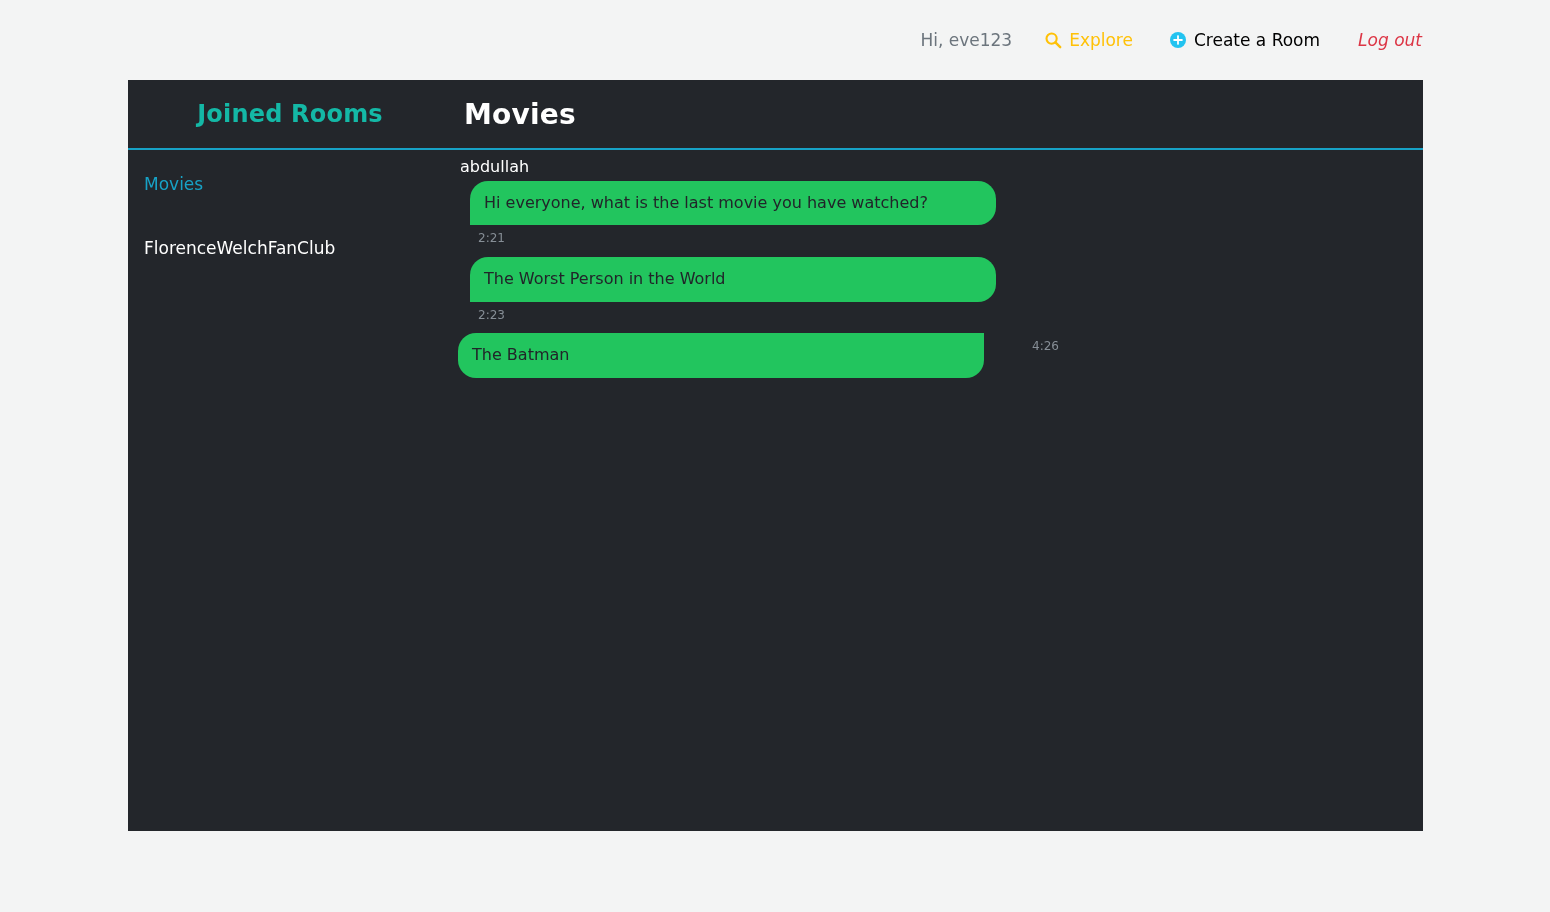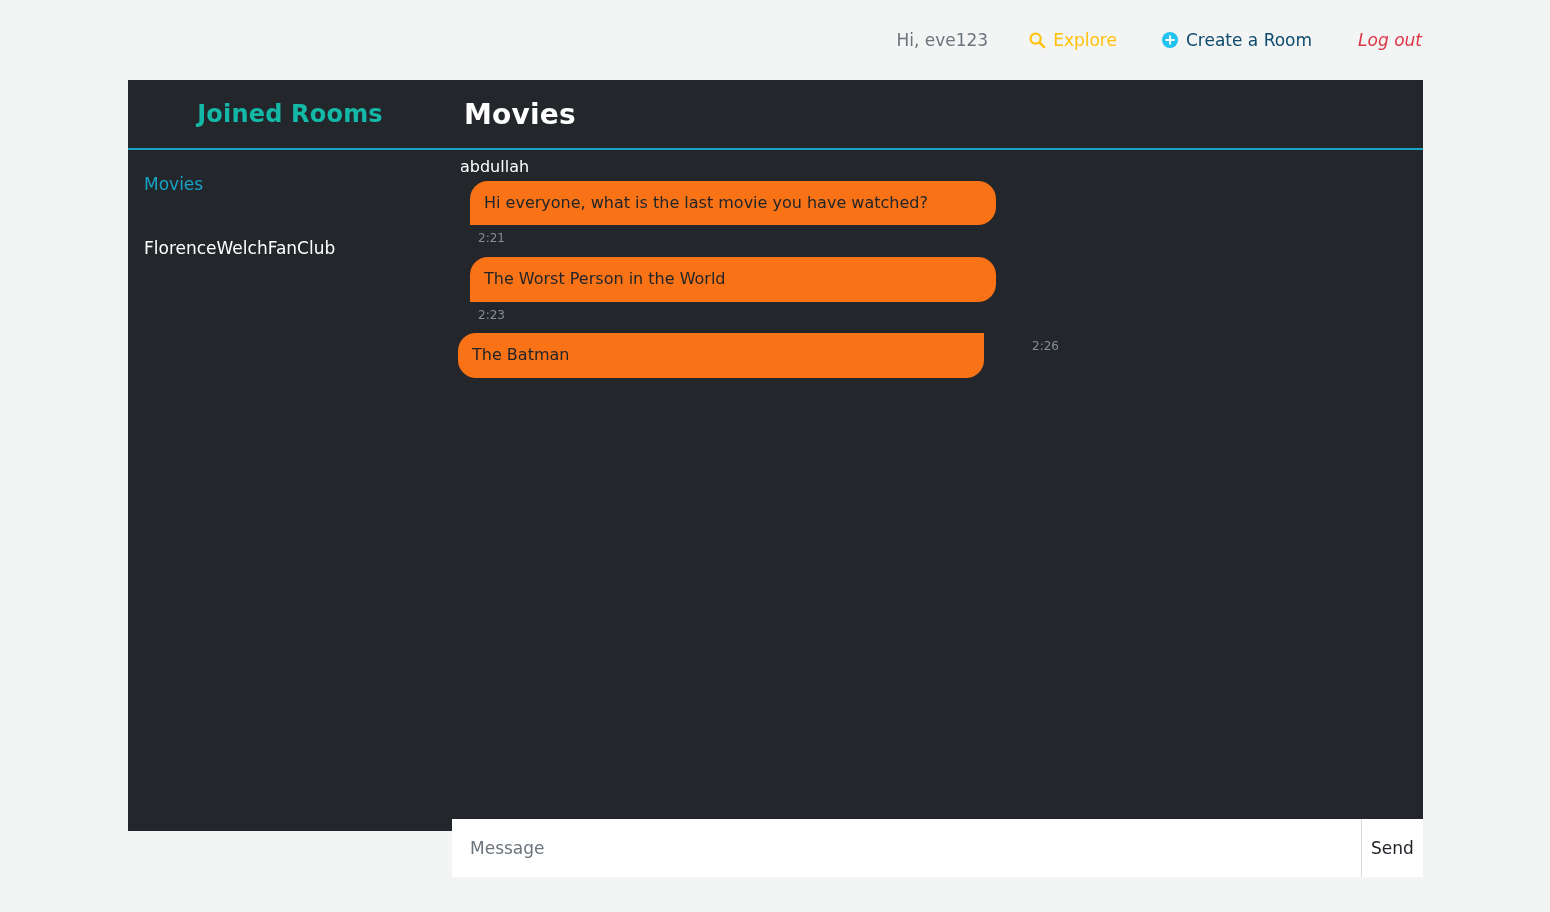--- a/index.html
+++ b/index.html
@@ -15,33 +15,33 @@
   
   .topnav {
     position: absolute;
     left: 0; top: 0;
     width: 1550px;
     height: 80px;
     display: flex;
     align-items: center;
     justify-content: flex-end;
     padding-right: 128px;
-    gap: 8px;
+    gap: 0;
   }
   .nav-item {
     display: inline-flex;
     align-items: center;
     font-size: 17px;
     white-space: nowrap;
     text-decoration: none;
     line-height: 1;
   }
   .nav-greeting { color: #6c757d; margin-right: 32px; }
   .nav-explore  { color: #ffc107; margin-right: 36px; justify-content: flex-end; }
-  .nav-create   { color: #0c4a6e; margin-right: 38px; }
+  .nav-create   { color: #000000; margin-right: 38px; }
   .nav-logout   { color: #dc3545; font-style: italic; }
 
   .nav-icon {
     display: inline-block;
     width: 18px; height: 18px;
     margin-right: 7px;
     flex: 0 0 auto;
   }
   .nav-icon svg { display: block; width: 18px; height: 18px; }
 
@@ -126,21 +126,21 @@
 
   .msg-author {
     color: #ffffff;
     font-size: 16px;
     line-height: 1.35;
     padding-left: 2px;
     margin-bottom: 3px;
   }
 
   .bubble {
-    background: #f97316;
+    background: #22c55e;
     color: #212529;
     font-size: 16px;
     line-height: 1.3;
     padding: 12px 14px;
     max-width: 526px;
     width: 526px;
   }
   .msg-group.incoming .bubble {
     border-radius: 18px 18px 18px 0;
     margin-left: 12px;
@@ -248,25 +248,21 @@
           <div class="msg-time">2:21</div>
         </div>
 
         <div class="msg-group incoming">
           <div class="bubble">The Worst Person in the World</div>
           <div class="msg-time">2:23</div>
         </div>
 
         <div class="msg-group own">
           <div class="bubble">The Batman</div>
-          <div class="msg-time">2:26</div>
+          <div class="msg-time">4:26</div>
         </div>
 
       </div>
 
-      <form class="composer">
-        <input class="composer-input" type="text" placeholder="Message" style="">
-        <button class="send-button" type="button">Send</button>
-      </form>
 
     </section>
   </div>
 </div>
 
 </body></html>

